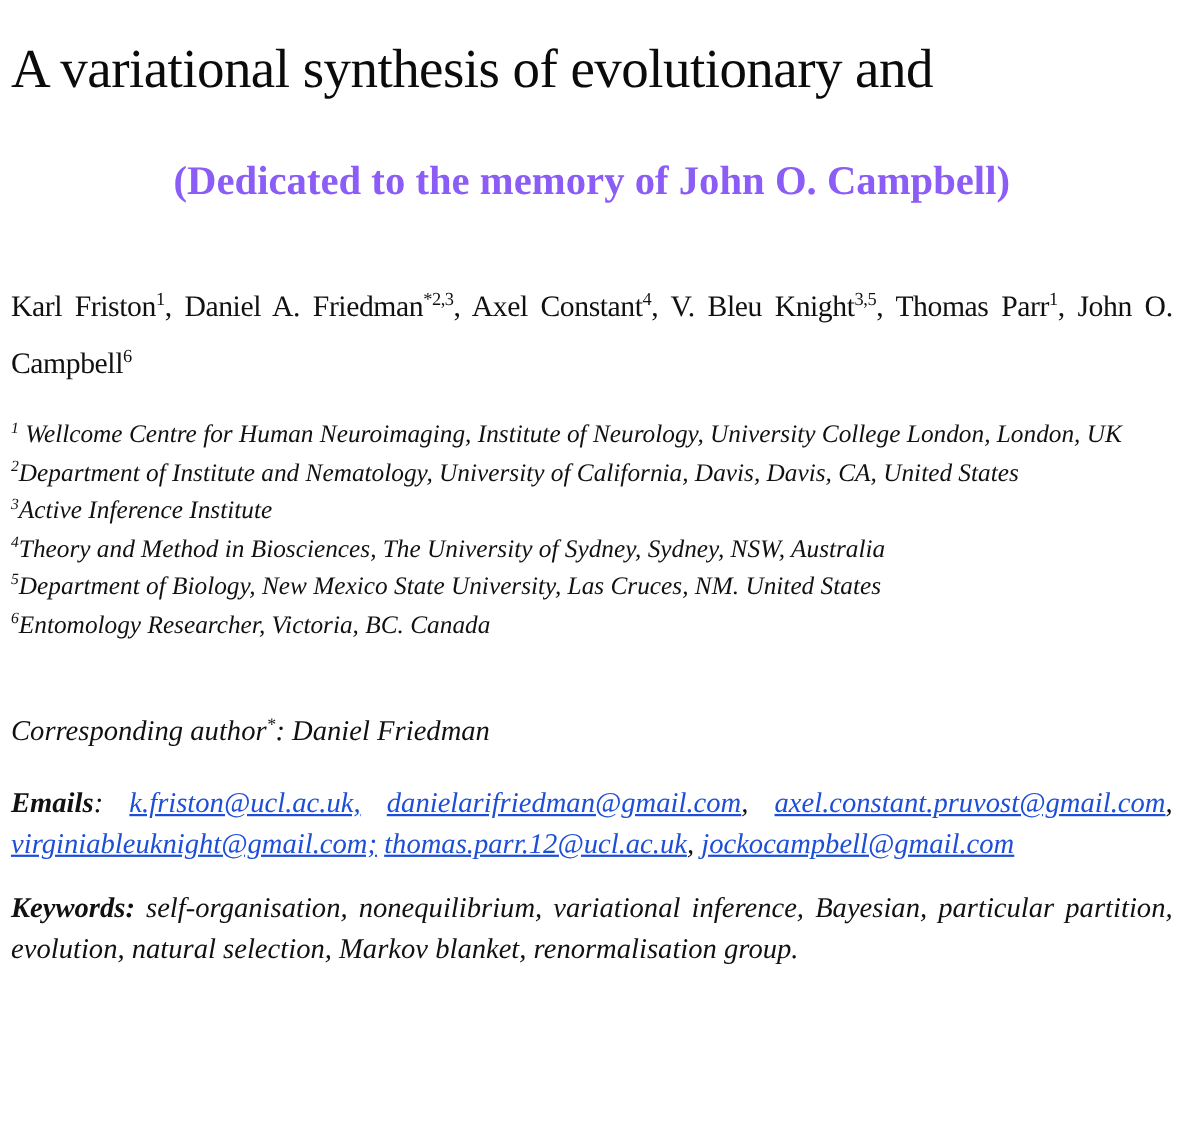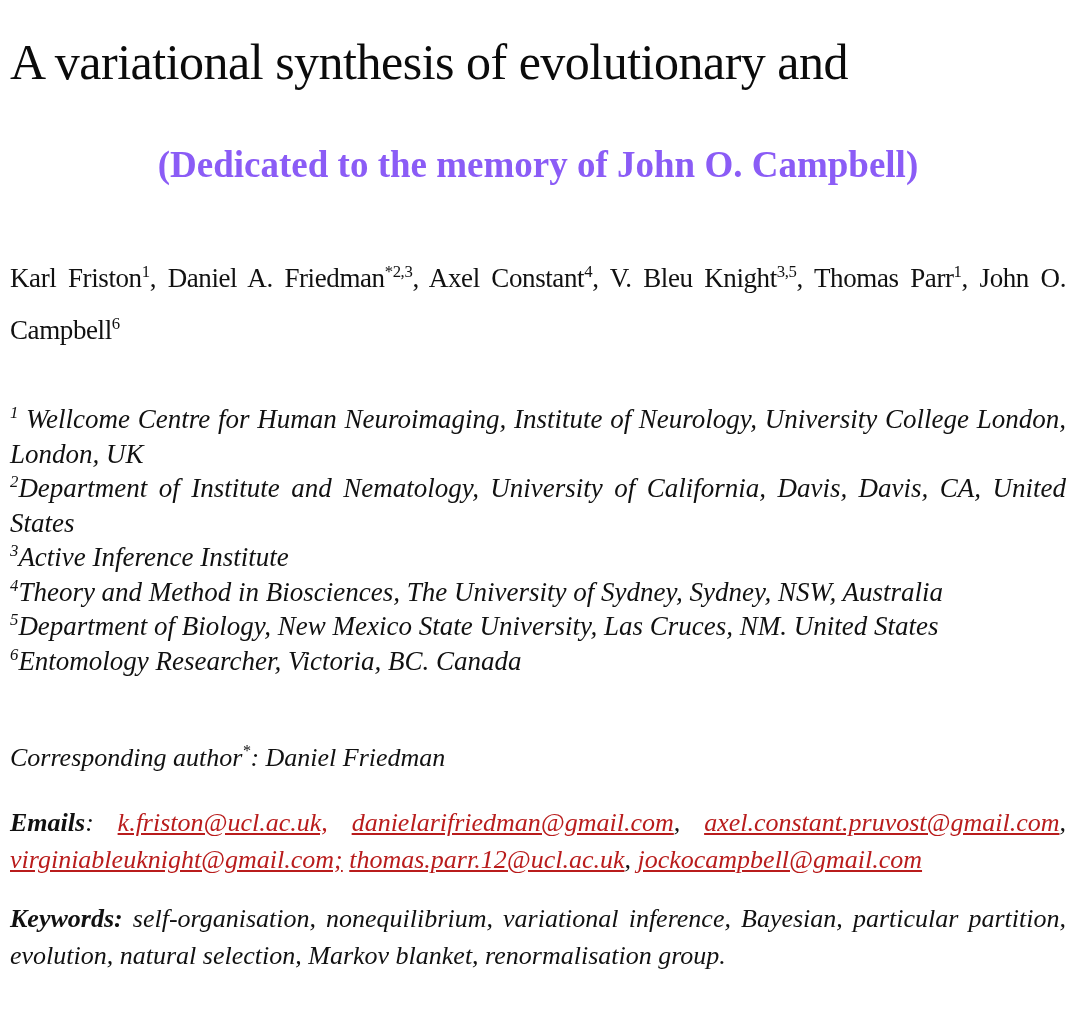--- a/index.html
+++ b/index.html
@@ -37,23 +37,23 @@
     font-size: 27px;
     letter-spacing: -0.4px;
     line-height: 52px;
     text-align: justify;
   }
   .authors sup, .affil sup, .corresponding sup {
     font-size: 62%;
     line-height: 0;
   }
   .affils {
-    margin-top: 46px;
+    margin-top: 22px;
     font-style: italic;
-    font-size: 27px;
+    font-size: 23px;
     line-height: 34.5px;
   }
   .affil {
     text-align: justify;
   }
   .corresponding {
     margin-top: 62px;
     font-style: italic;
     font-size: 26px;
     line-height: 36px;
@@ -62,21 +62,21 @@
     margin-top: 28px;
     font-style: italic;
     font-size: 26px;
     line-height: 37px;
     text-align: justify;
   }
   .emails .label, .keywords .label {
     font-weight: 700;
   }
   .email-link {
-    color: #b91c1c;
+    color: #1d4ed8;
     text-decoration: underline;
     cursor: pointer;
   }
   .keywords {
     margin-top: 22px;
     font-style: italic;
     font-size: 26px;
     line-height: 37px;
     text-align: justify;
   }

